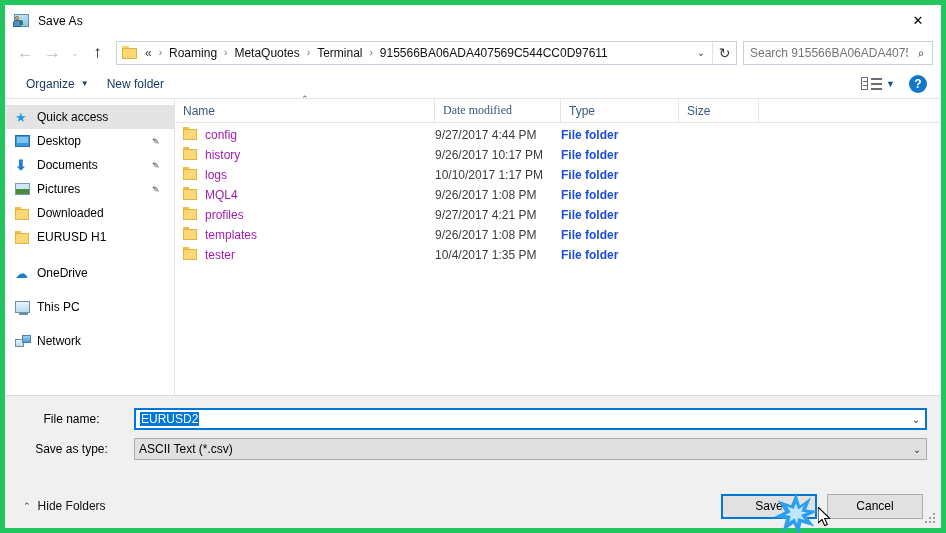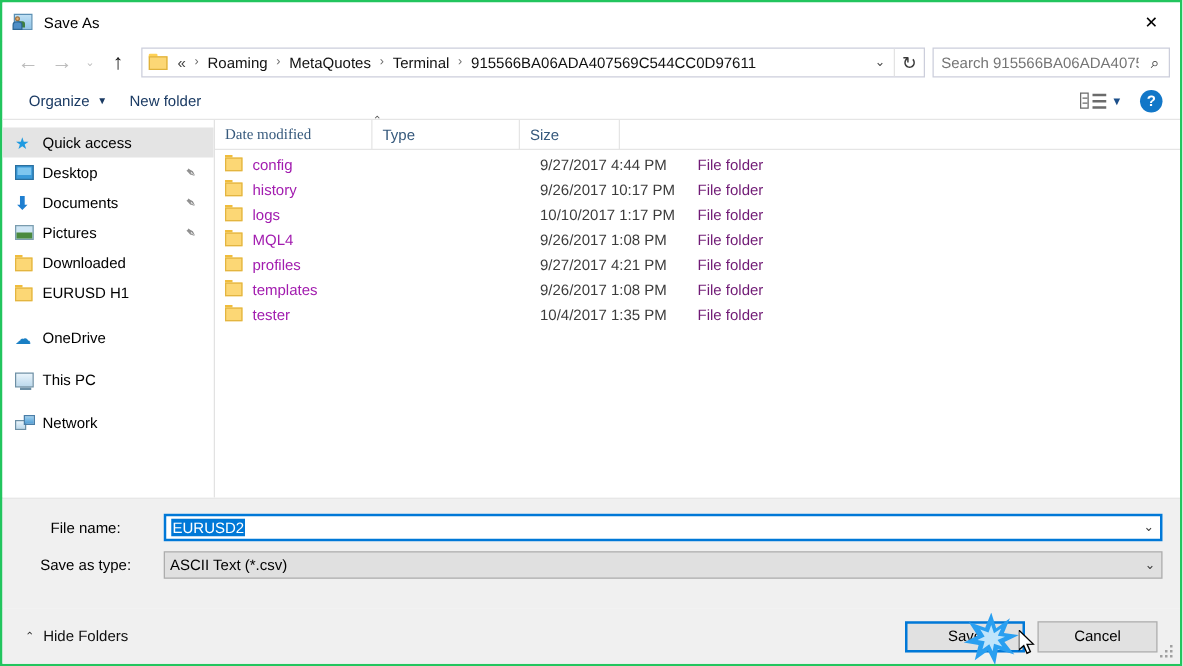--- a/index.html
+++ b/index.html
@@ -9,21 +9,21 @@
     overflow: hidden;
     font-family: "Liberation Sans", sans-serif;
     font-size: 12px;
     color: #000;
     background: #fff;
   }
   #dialog {
     position: relative;
     width: 946px; height: 533px;
     background: #ffffff;
-    border: 2px solid #22c55e;
+    border: 5px solid #22c55e;
     display: flex; flex-direction: column;
   }
 
   
   .titlebar {
     height: 31px; min-height: 31px;
     background: #ffffff;
     display: flex; align-items: center;
     position: relative;
   }
@@ -233,21 +233,21 @@
   .col-rest { flex: 1 1 auto; border-right: 0; }
   .sort-chevron {
     position: absolute; left: 126px; top: -5px;
     font-size: 9px; color: #5b5b5b;
   }
   .rows { flex: 1 1 auto; overflow: hidden; padding-top: 2px; }
   .row { height: 20px; display: flex; align-items: center; }
   .cell { font-size: 12px; color: #a21caf; display: flex; align-items: center; overflow: hidden; white-space: nowrap; }
   .cell-name { width: 260px; flex: none; padding-left: 8px; gap: 7px; }
   .cell-date { width: 126px; flex: none; color: #3c3c3c; }
-  .cell-type { width: 118px; flex: none; color: #701a75; }
+  .cell-type { width: 118px; flex: none; color: #1d4ed8; font-weight: bold; }
   .cell-size { width: 80px; flex: none; }
 
   
   .footer {
     background: #f0f0f0; min-height: 88px;
     padding: 12px 14px 0 14px;
   }
   .form-row { display: flex; align-items: center; margin-bottom: 8px; }
   .form-label {
     width: 115px; min-width: 115px; text-align: center; padding-right: 10px;
@@ -452,20 +452,21 @@
               <span class="m1"></span>
               <span class="m2"></span>
             </span>
           </span>
         <span class="lbl">Network</span>
       </div>
     </div>
 
     <div class="filelist">
       <div class="col-head">
+        <div class="col col-name">Name</div>
         <div class="col col-date">Date modified</div>
         <div class="col col-type">Type</div>
         <div class="col col-size">Size</div>
         <div class="col col-rest"></div>
         <div class="sort-chevron">⌃</div>
       </div>
       <div class="rows" id="rows-container">
           <div class="row">
             <div class="cell cell-name">
               <span><span class="ic-folder"><span class="tab"></span><span class="bd"></span></span></span>

